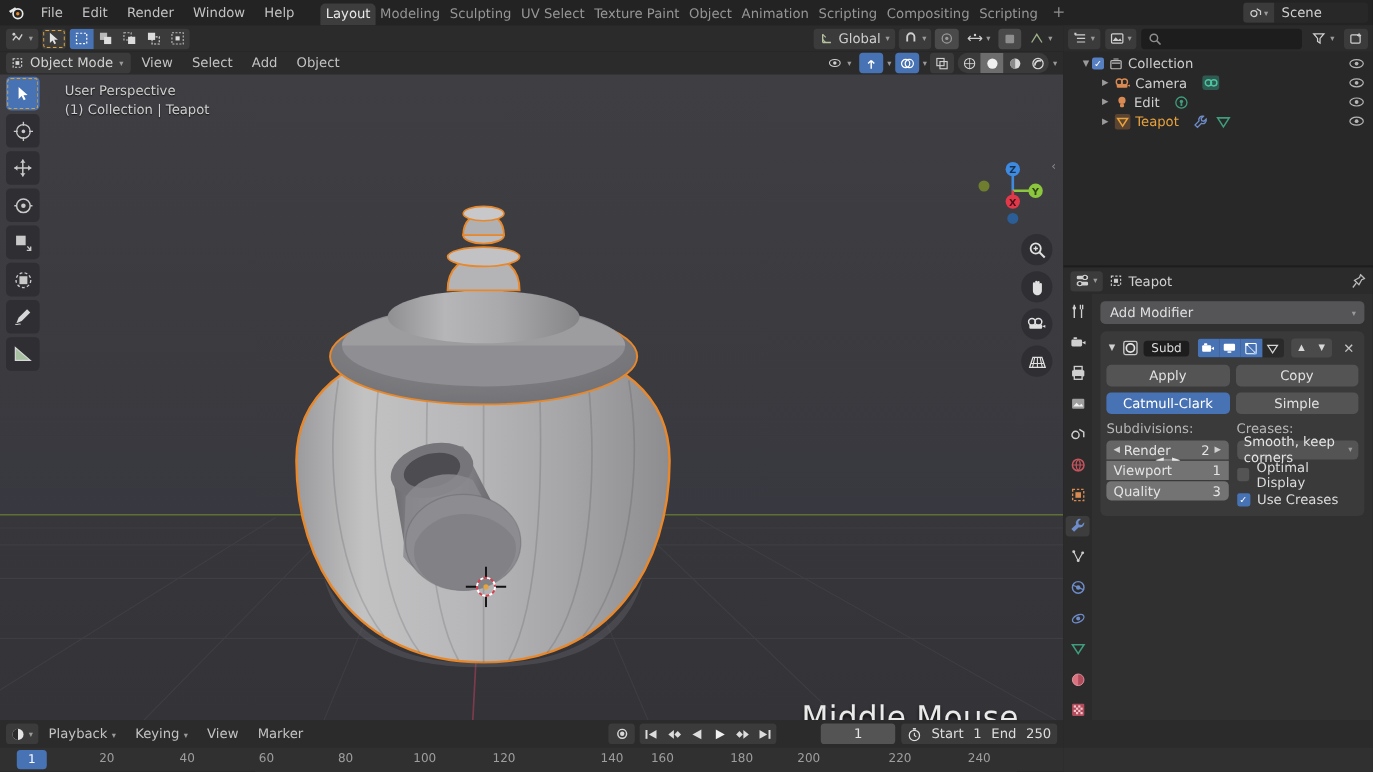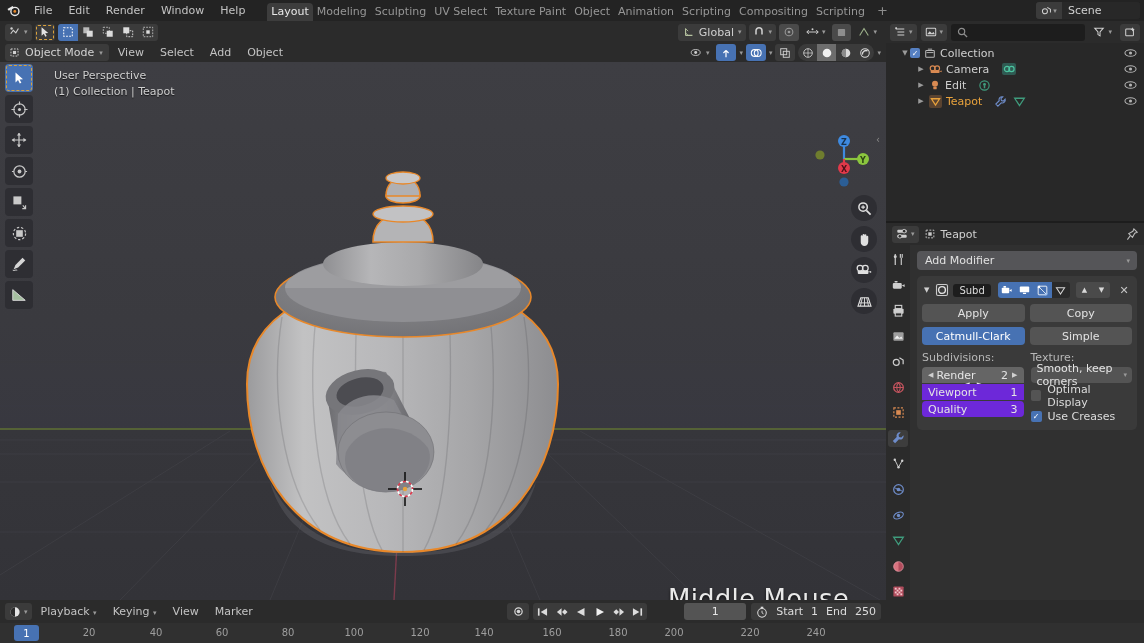--- a/index.html
+++ b/index.html
@@ -152,21 +152,21 @@
   .ma { width:17px; height:16px; display:flex; align-items:center; justify-content:center; font-size:7px; color:#d8d8d8; }
   .mod-x { width:16px; height:16px; display:flex; align-items:center; justify-content:center; color:#c5c5c5; font-size:11px; margin-left:2px;}
   .row2 { display:flex; gap:5px; margin-top:5px; }
   .btn2 { flex:1; height:18px; background:#545454; border-radius:4px; display:flex; align-items:center; justify-content:center; font-size:11px; color:#e2e2e2; }
   .seg { flex:1; height:18px; border-radius:4px; display:flex; align-items:center; justify-content:center; font-size:11px; color:#e2e2e2; background:#545454; }
   .seg.on { background:#4772b3; color:#fff; }
   .cols { display:flex; gap:7px; margin-top:6px; }
   .col { flex:1; }
   .col-lab { font-size:11px; color:#b8b8b8; margin-bottom:3px; }
   .numfield {
-    height:16px; background:#6d28d9; display:flex; align-items:center; justify-content:space-between;
+    height:16px; background:#737373; display:flex; align-items:center; justify-content:space-between;
     padding:0 6px; font-size:11px; color:#e4e4e4; margin-bottom:1px; position:relative;
   }
   .numfield.first { border-radius:4px 4px 0 0; }
   .numfield.last { border-radius:0 0 4px 4px; }
   .numfield.solo { border-radius:4px; margin-top:1px; }
   .numfield.hl { background:#656565; }
   .nf-arrow { font-size:7px; color:#cfcfcf; }
   .dropfield {
     height:16px; background:#545454; border-radius:4px; display:flex; align-items:center;
     padding:0 6px; font-size:11px; color:#e4e4e4; position:relative;
@@ -943,21 +943,21 @@
             <div class="numfield">
               <span>Viewport</span>
               <span>1</span>
             </div>
             <div class="numfield solo last">
               <span>Quality</span>
               <span>3</span>
             </div>
           </div>
           <div class="col">
-            <div class="col-lab">Texture:</div>
+            <div class="col-lab">Creases:</div>
             <div class="dropfield">
               <span>Smooth, keep corners</span>
               <span class="chev">▾</span>
             </div>
             <div class="chkrow">
               <span class="cbx"></span>
               <span>Optimal Display</span>
             </div>
             <div class="chkrow">
               <span class="cbx on">✓</span>
@@ -1050,21 +1050,21 @@
     </div>
 
     <div class="tl-ruler">
       <div class="playhead">1</div>
       <div class="tick" style="left:89px">20</div>
       <div class="tick" style="left:156px">40</div>
       <div class="tick" style="left:222px">60</div>
       <div class="tick" style="left:288px">80</div>
       <div class="tick" style="left:354px">100</div>
       <div class="tick" style="left:420px">120</div>
-      <div class="tick" style="left:484px">140</div>
+      <div class="tick" style="left:510px">140</div>
       <div class="tick" style="left:552px">160</div>
       <div class="tick" style="left:618px">180</div>
       <div class="tick" style="left:674px">200</div>
       <div class="tick" style="left:750px">220</div>
       <div class="tick" style="left:816px">240</div>
     </div>
   </div>
 
   <div class="statusbar">
     <div class="sb-line"></div>

